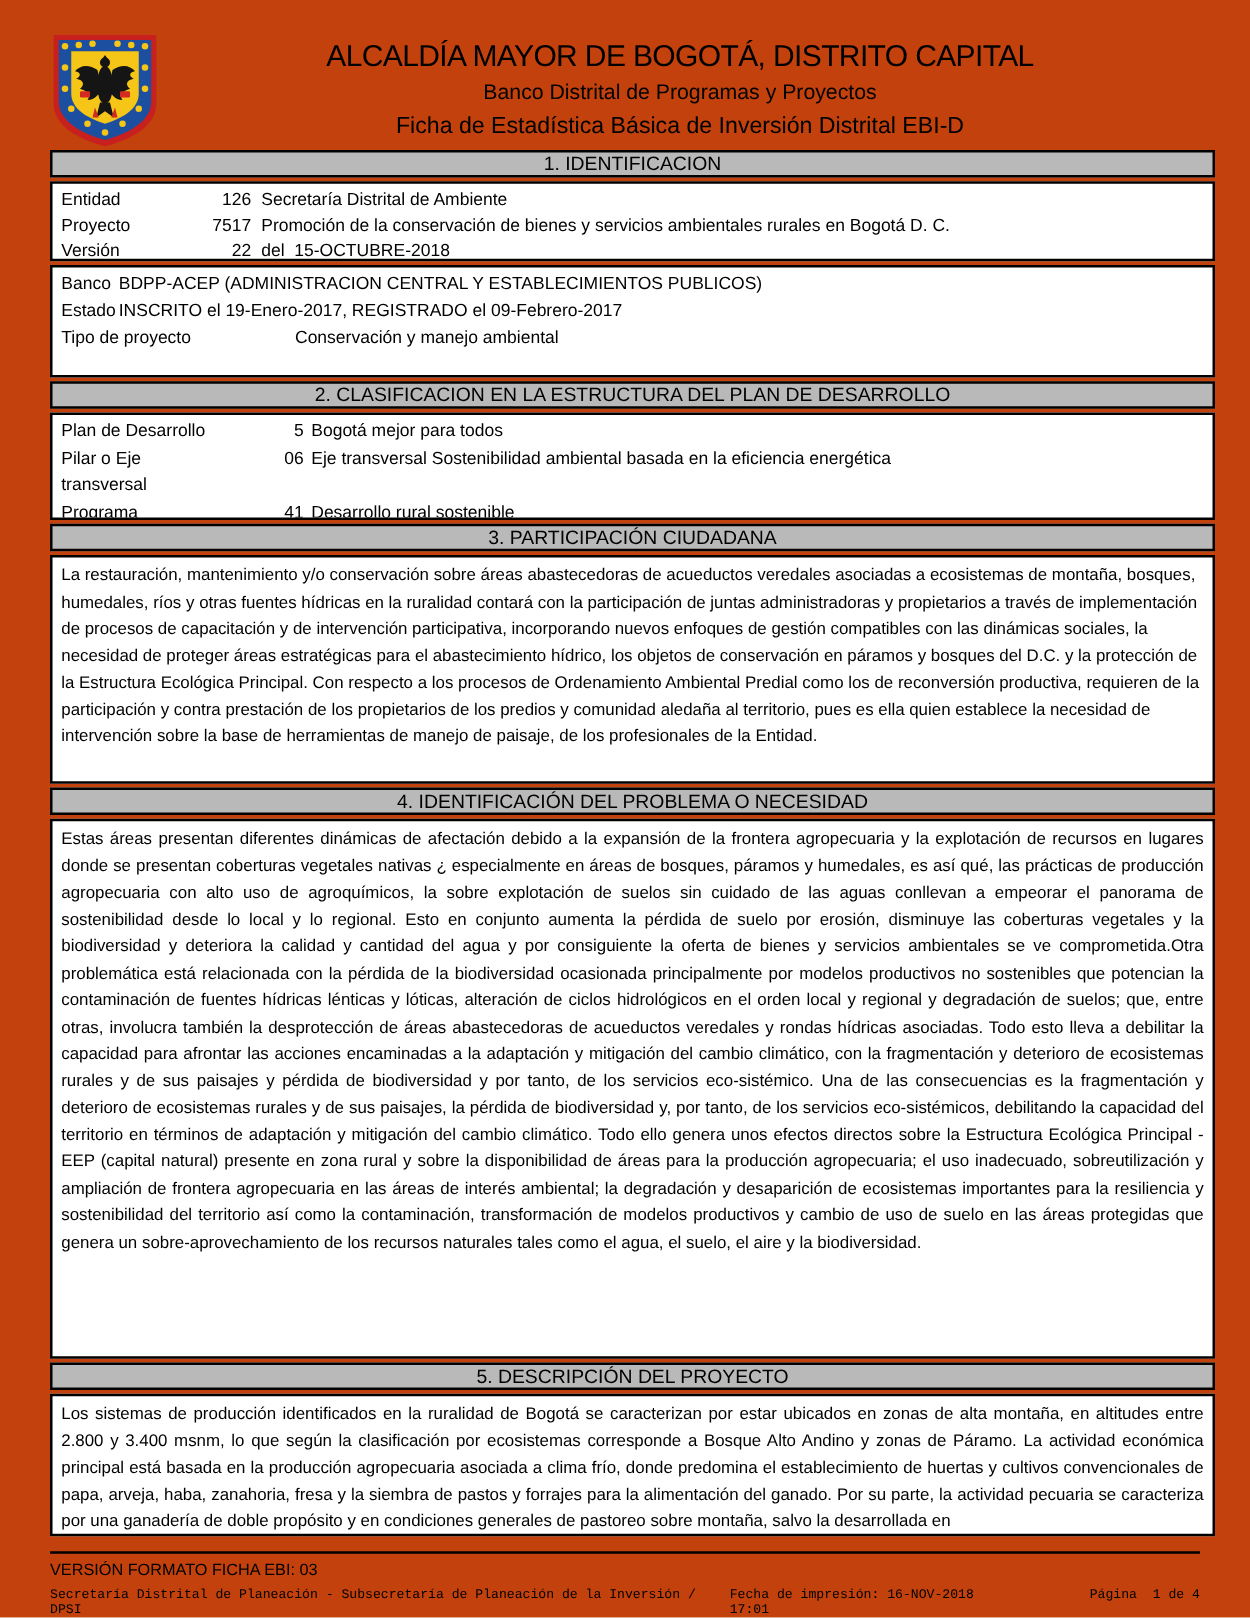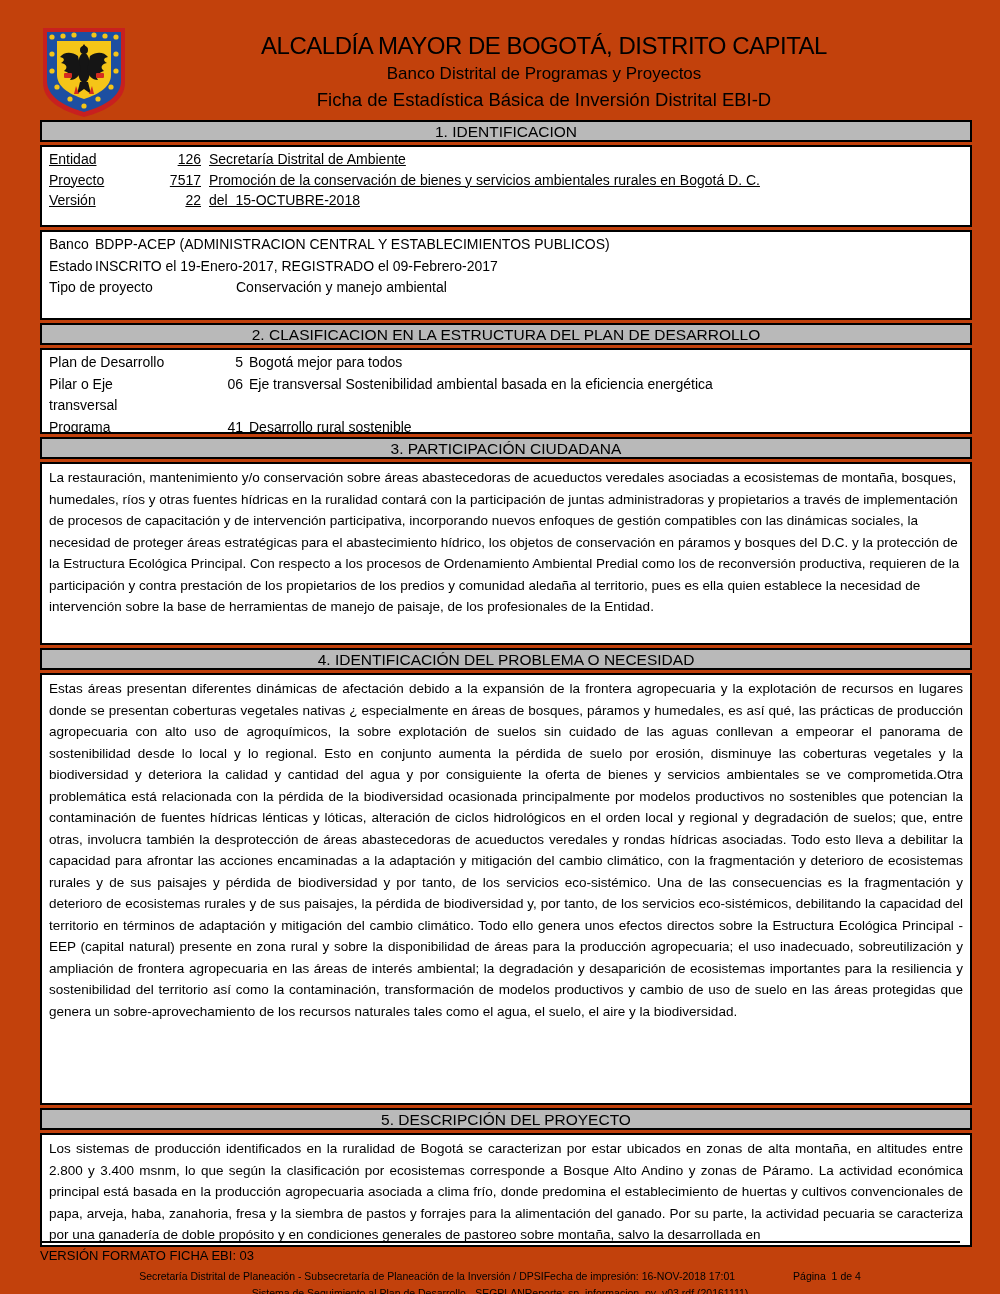--- a/index.html
+++ b/index.html
@@ -29,21 +29,21 @@
     border:2px solid #000; background:#b9b9b9;
     text-align:center; font-size:15.5px;
     height:22px; line-height:19px;
     margin-bottom:3px;
   }
   .box {
     border:2px solid #000; background:#fff;
     padding:2px 7px; margin-bottom:3px;
     overflow:hidden;
   }
-  .box-id   { height:82px;text-decoration:underline; }
+  .box-id   { height:64px; }
   .box-id2  { height:90px; }
   .box-cls  { height:86px; }
   .box-part { height:183px; }
   .box-prob { height:432px; }
   .box-desc { height:114px; margin-bottom:16px; }
 
   .frow { display:flex; font-size:14px; line-height:20.5px; }
   .box-id2 .frow, .box-cls .frow { line-height:21.5px; }
   .frow .lbl { flex:0 0 auto; }
   .frow .num { text-align:right; white-space:pre; }
@@ -60,21 +60,21 @@
   .para {
     font-size:13.5px; line-height:21.5px;
     text-align:justify; padding-top:1px;
   }
   .para.no-just { text-align:left; }
 
   
   .doc-footer { position:absolute; left:40px; right:40px; top:1241px; }
   .foot-rule { border-top:2px solid #000; }
   .foot-version { font-size:13px; margin-top:5px; }
-  .foot-small { font-size:10.5px; display:flex; justify-content:center; margin-top:7px; }
+  .foot-small { font-size:10.5px; display:flex; justify-content:flex-end; margin-top:7px;font-family:Liberation Mono, monospace; }
   .foot-small.second { margin-top:5px; }
   .foot-right { display:flex; }
   .gap55 { width:58px; }
   .pre { white-space:pre; }
 </style>
 </head>
 <body>
 
 <div class="page">
 

